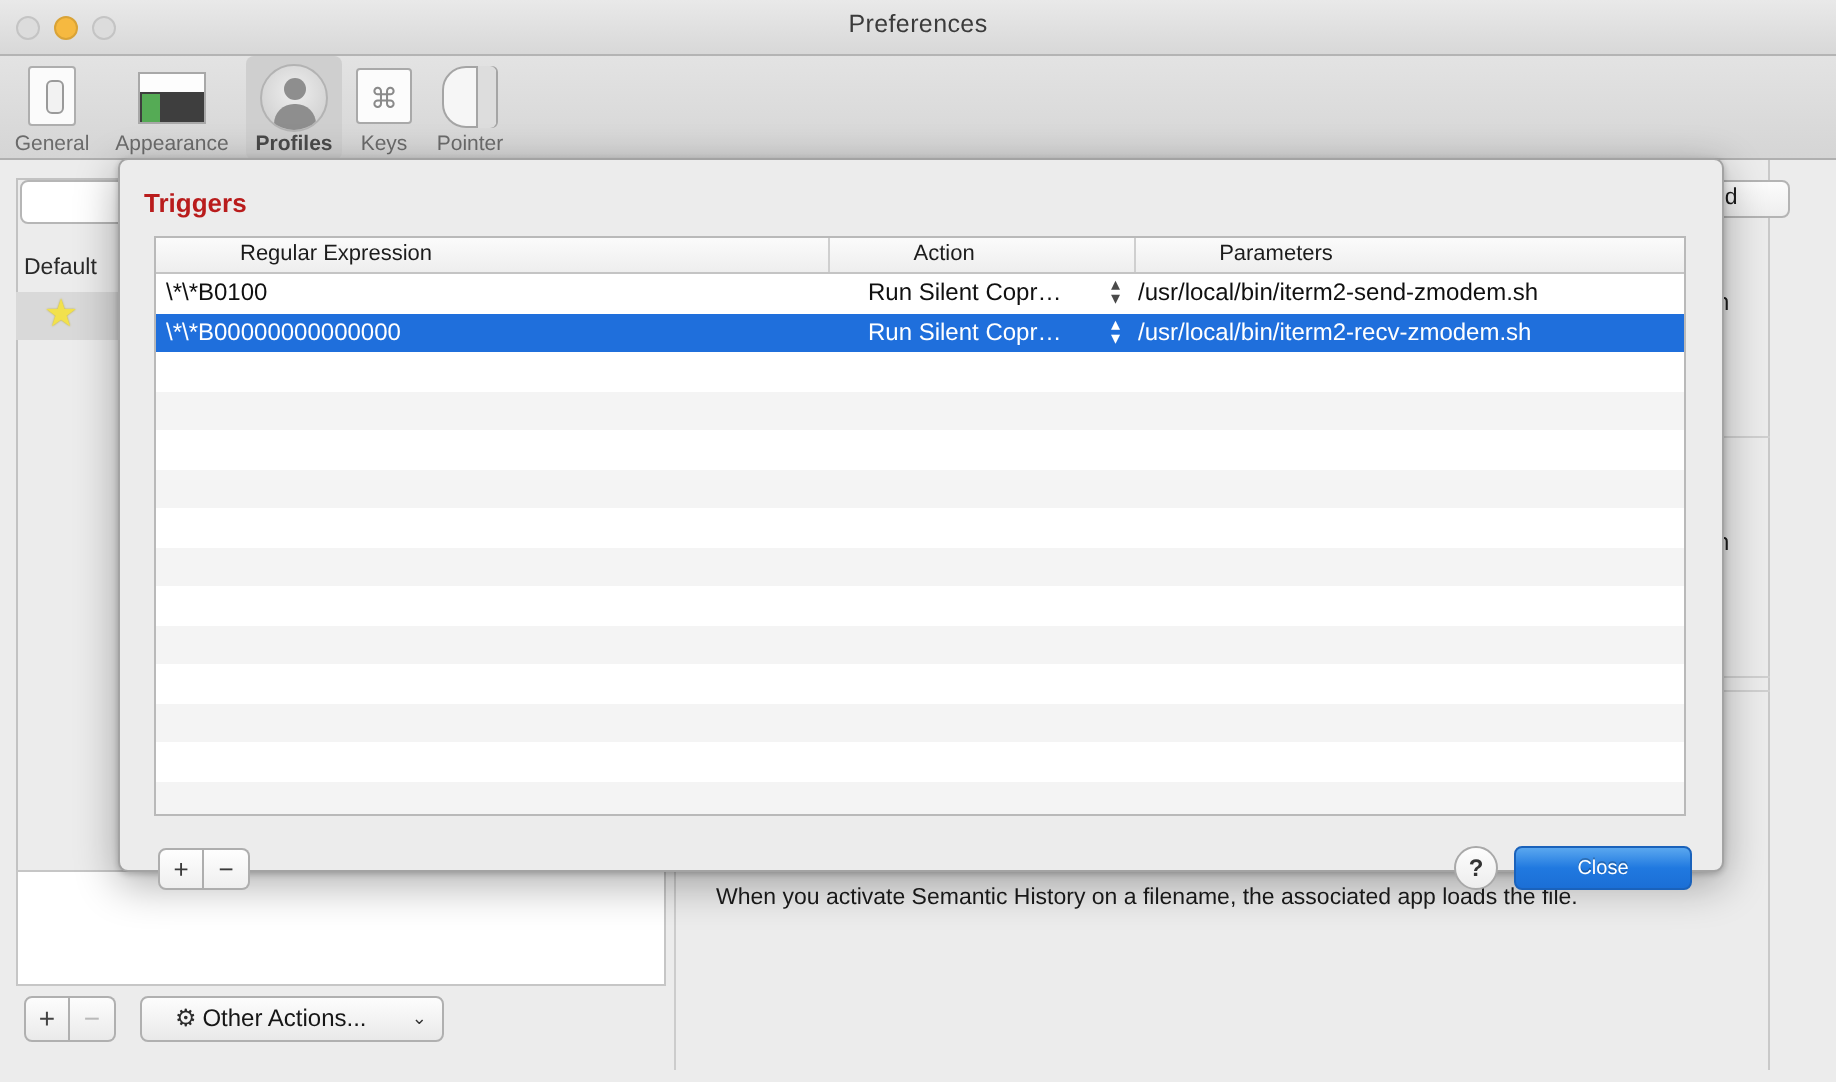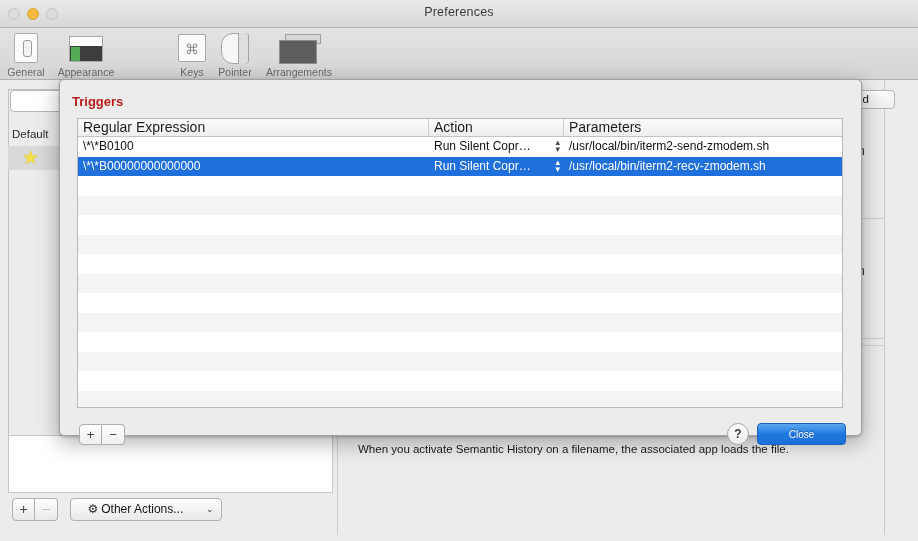--- a/index.html
+++ b/index.html
@@ -241,23 +241,24 @@
     position: absolute; left: 17px; top: 38px; width: 766px; height: 290px;
     background: #ffffff; border: 1px solid #b9b9b9;
     overflow: hidden;
   }
   #trig-header {
     display: flex; height: 18px;
     background: linear-gradient(to bottom,#fbfbfb,#eeeeee);
     border-bottom: 1px solid #c4c4c4;
   }
   .th {
-    font-size: 14px; color: #1c1c1c; line-height: 17px;
+    font-size: 11px; color: #1c1c1c; line-height: 17px;
     padding-left: 5px; border-right: 1px solid #cfcfcf; overflow: hidden;
     white-space: nowrap;
+    margin-left: 37px;
   }
   .th:last-child { border-right: none; }
   .col-regex  { width: 351px; }
   .col-action { width: 135px; }
   .col-params { width: 278px; }
 
   .trow { display: flex; height: 19.5px; align-items: center; }
   .trow.odd  { background: #ffffff; }
   .trow.even { background: #f4f4f4; }
   .trow.selected { background: #1f6fdc; }
@@ -327,35 +328,35 @@
     <div class="tb-item" style="left:4px;width:44px;">
       <div class="tb-icon ic-general"></div>
       <div class="tb-label">General</div>
     </div>
 
     <div class="tb-item" style="left:52px;width:68px;">
       <div class="tb-icon ic-appearance"></div>
       <div class="tb-label">Appearance</div>
     </div>
 
+    <div class="tb-item selected" style="left:123px;width:48px;">
+      <div class="tb-icon ic-profiles"></div>
+      <div class="tb-label">Profiles</div>
+    </div>
 
     <div class="tb-item" style="left:175px;width:34px;">
       <div class="tb-icon ic-keys">⌘</div>
       <div class="tb-label">Keys</div>
     </div>
 
     <div class="tb-item" style="left:212px;width:46px;">
       <div class="tb-icon ic-pointer"></div>
       <div class="tb-label">Pointer</div>
     </div>
 
-    <div class="tb-item" style="left:260px;width:78px;">
-      <div class="tb-icon ic-arrangements"></div>
-      <div class="tb-label">Arrangements</div>
-    </div>
   </div>
 
   <div id="bg-panel-right"></div>
   <div id="bg-divider-v"></div>
   <div id="bg-field-top"></div>
   <div id="sem-hist-text">When you activate Semantic History on a filename, the associated app loads the file.</div>
 
   <div id="right-panel-edge"></div>
   <div id="badge-ed">ed</div>
   <div class="frag-n" id="frag-n1">n</div>

